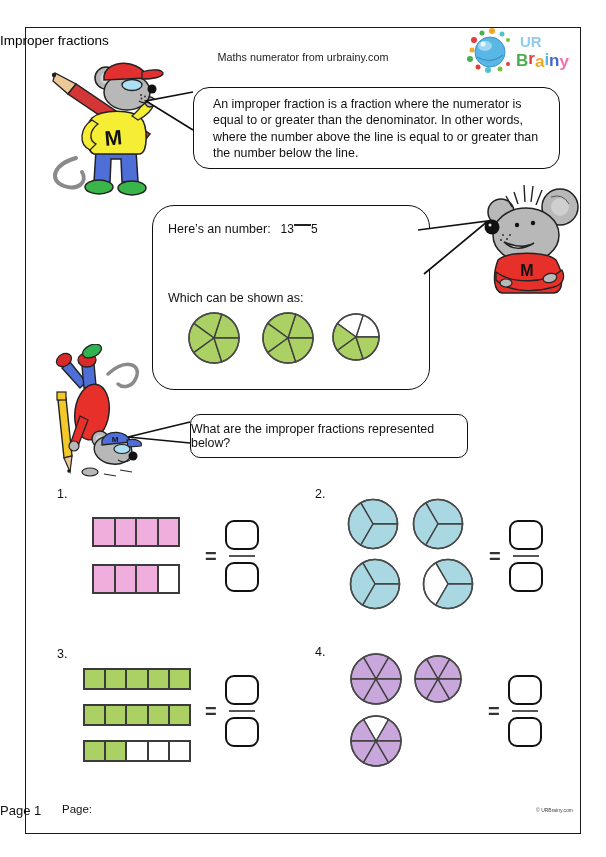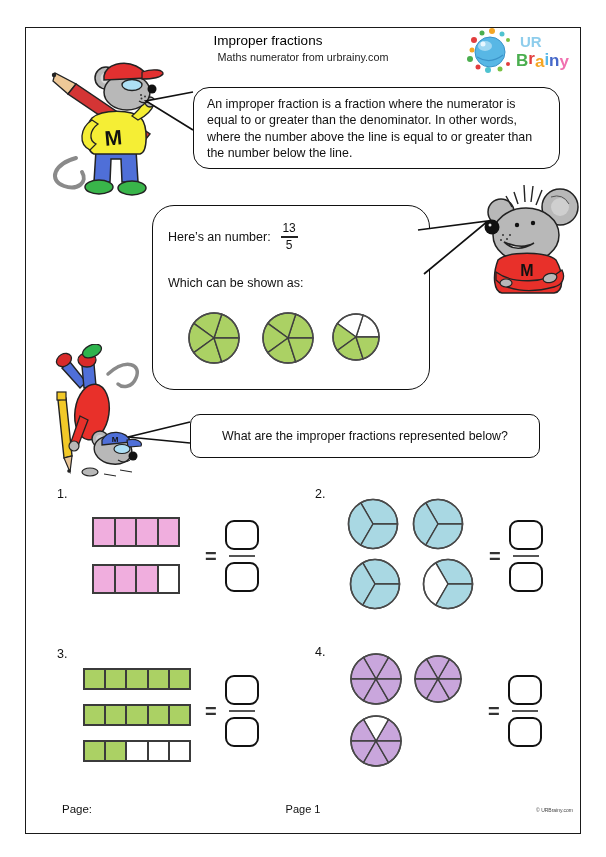--- a/index.html
+++ b/index.html
@@ -1,43 +1,43 @@
 <!DOCTYPE html>
 <html><head>
 <meta charset="utf-8">
 <style>
   html,body{margin:0;padding:0;background:#fff;}
   .page{position:relative;width:606px;height:857px;background:#fff;
         font-family:"Liberation Sans",sans-serif;color:#111;overflow:hidden;}
   .abs{position:absolute;}
   .pborder{left:25px;top:27px;width:554px;height:805px;border:1.6px solid #1a1a1a;}
-  .title{left:0;top:33px;width:536px;text-align:center;font-size:13.5px;color:#000;}
+  .title{left:0;top:33px;width:536px;text-align:left;font-size:13.5px;color:#000;}
   .subtitle{left:0;top:51px;width:606px;text-align:center;font-size:10.8px;color:#222;}
   .bubble{background:#fff;border:1.7px solid #111;box-sizing:border-box;}
   .b1{left:193px;top:87px;width:367px;height:82px;border-radius:16px;
-      padding:8px 20px 8px 13px;font-size:12.4px;line-height:1.31;}
+      padding:8px 20px 8px 19px;font-size:12.4px;line-height:1.31;}
   .b2{left:152px;top:205px;width:278px;height:185px;border-radius:22px;}
-  .b3{left:190px;top:414px;width:350px;height:44px;border-radius:10px;
+  .b3{left:190px;top:414px;width:278px;height:44px;border-radius:10px;
       display:flex;align-items:center;justify-content:center;font-size:12.4px;}
   .exrow{left:168px;top:222px;display:flex;align-items:center;font-size:12.5px;}
-  .frac{display:inline-flex;flex-direction:column;align-items:center;margin-left:10px;}
+  .frac{display:inline-flex;flex-direction:row;align-items:flex-start;margin-left:10px;}
   .fbar{width:17px;height:1.6px;background:#222;margin:1.5px 0;}
   .num,.den{font-size:12px;line-height:1.05;}
-  .shownas{left:168px;top:276px;font-size:12.5px;}
+  .shownas{left:168px;top:291px;font-size:12.5px;}
   .plabel{font-size:12.5px;color:#111;}
   .bar{display:flex;border:2.2px solid #3b3b3b;box-sizing:border-box;background:#fff;}
   .cell{flex:1;border-left:2.2px solid #3b3b3b;}
   .cell:first-child{border-left:none;}
   .answer{display:flex;align-items:center;gap:8px;}
   .eq{font-size:20px;font-weight:bold;color:#333;}
   .fraccol{display:flex;flex-direction:column;align-items:center;}
   .ansbox{width:34px;height:30px;border:2.4px solid #111;border-radius:9px;background:#fff;box-sizing:border-box;}
   .fline2{width:26px;height:2.4px;background:#555;margin:5px 0;}
   .fname{left:62px;top:803px;font-size:11.5px;}
-  .fpage{left:0;top:803px;width:606px;text-align:center;font-size:11px;}
+  .fpage{left:0;top:803px;width:606px;font-size:13px;}
   .fcopy{left:518px;top:807px;width:55px;text-align:right;font-size:5px;color:#444;}
 </style>
 </head>
 <body>
 
 <div class="page">
   <div class="abs pborder"></div>
 
   <div class="abs title">Improper fractions</div>
   <div class="abs subtitle">Maths numerator from urbrainy.com</div>

